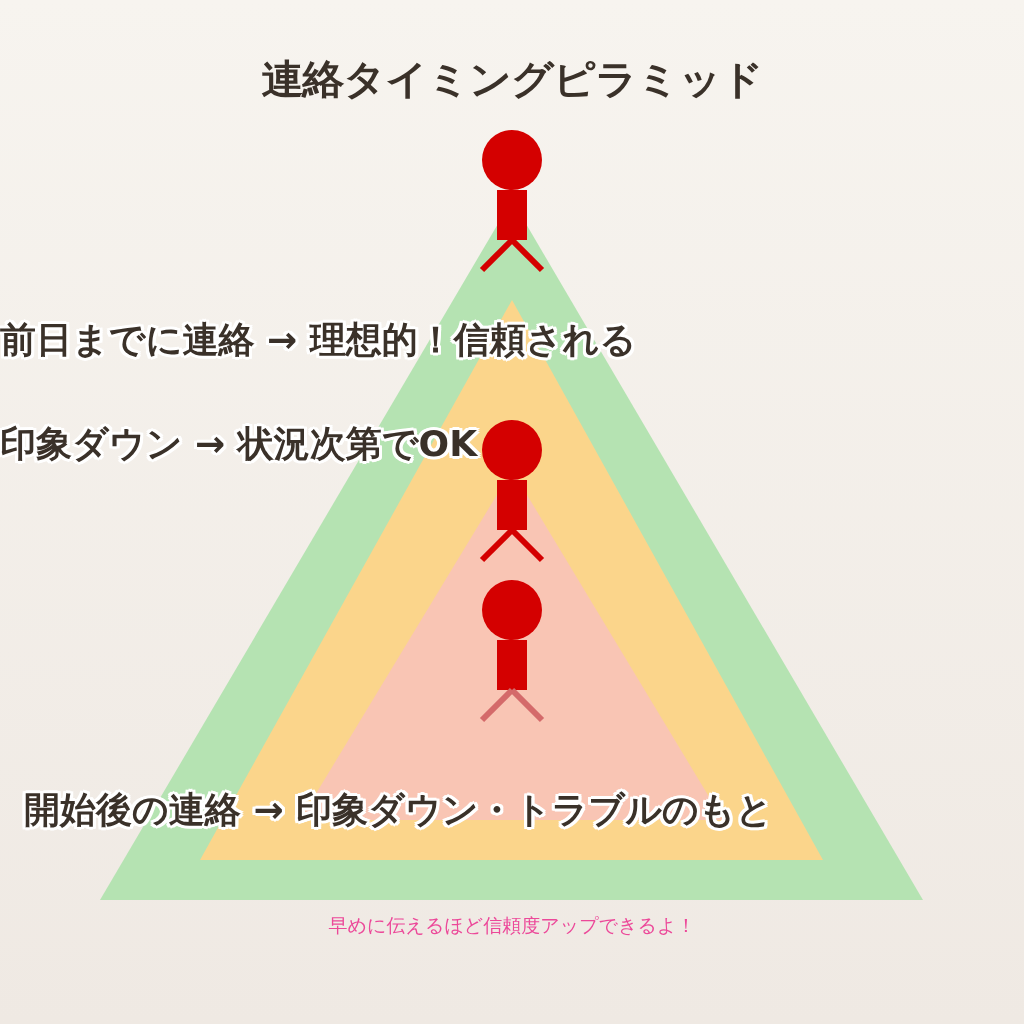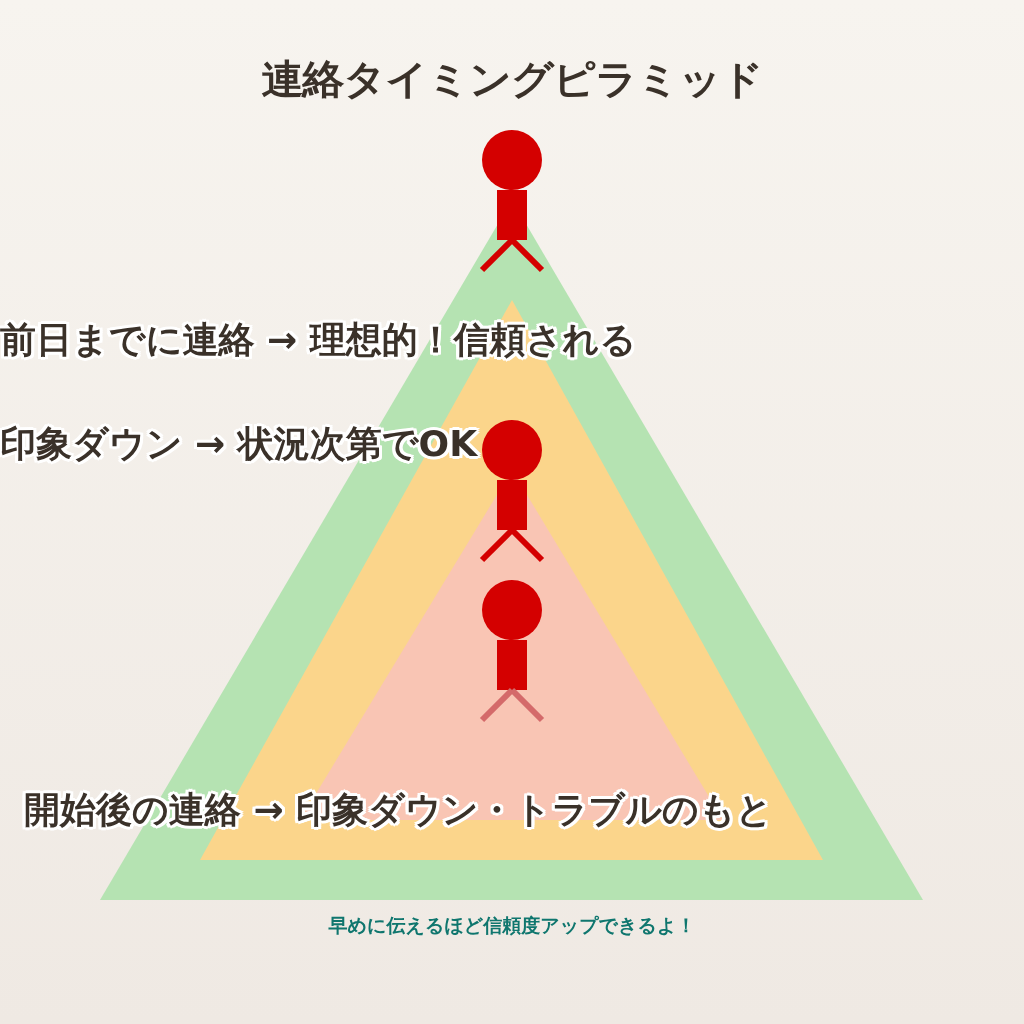--- a/index.html
+++ b/index.html
@@ -46,22 +46,22 @@
     }
     .label-top { top: 268px; }
     .label-mid { top: 372px; }
     .label-bottom { top: 738px; left: 24px; }
     .footer-note {
       position: absolute;
       left: 0; width: 1024px;
       top: 913px;
       text-align: center;
       font-size: 19px;
-      font-weight: bold;
-      color: #0f766e;
+      font-weight: normal;
+      color: #ec4899;
     }
   </style>
 </head>
 <body>
 
 <svg class="canvas" width="1024" height="1024" viewBox="0 0 1024 1024" xmlns="http://www.w3.org/2000/svg">
 
   <polygon points="512,200 923,900 100,900" fill="#b5e3b2"></polygon>
   <polygon points="512,300 823,860 200,860" fill="#fbd58b"></polygon>
   <polygon points="512,470 723,820 300,820" fill="#f9c5b4"></polygon>

